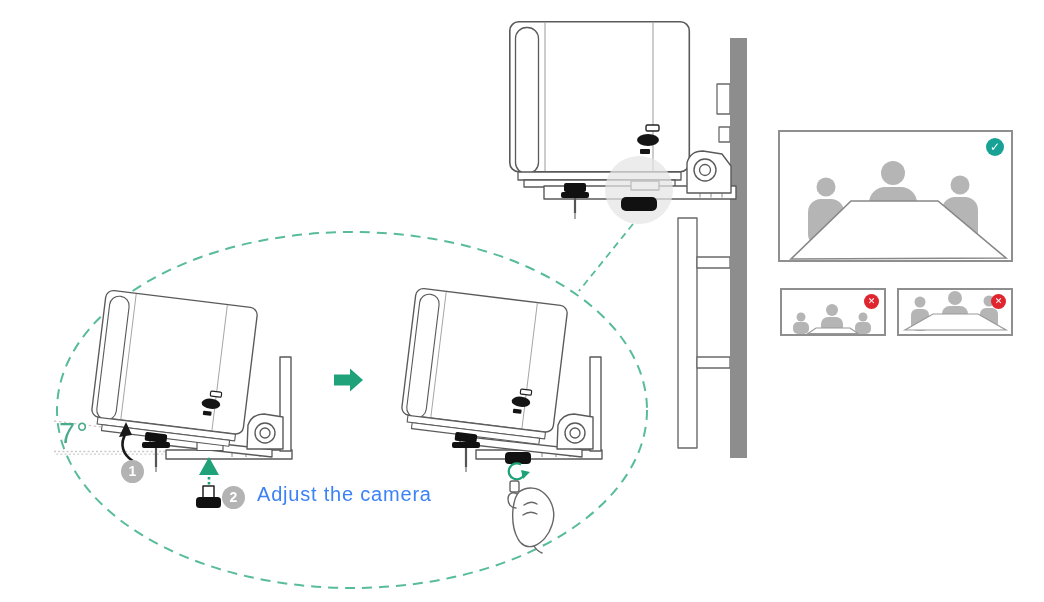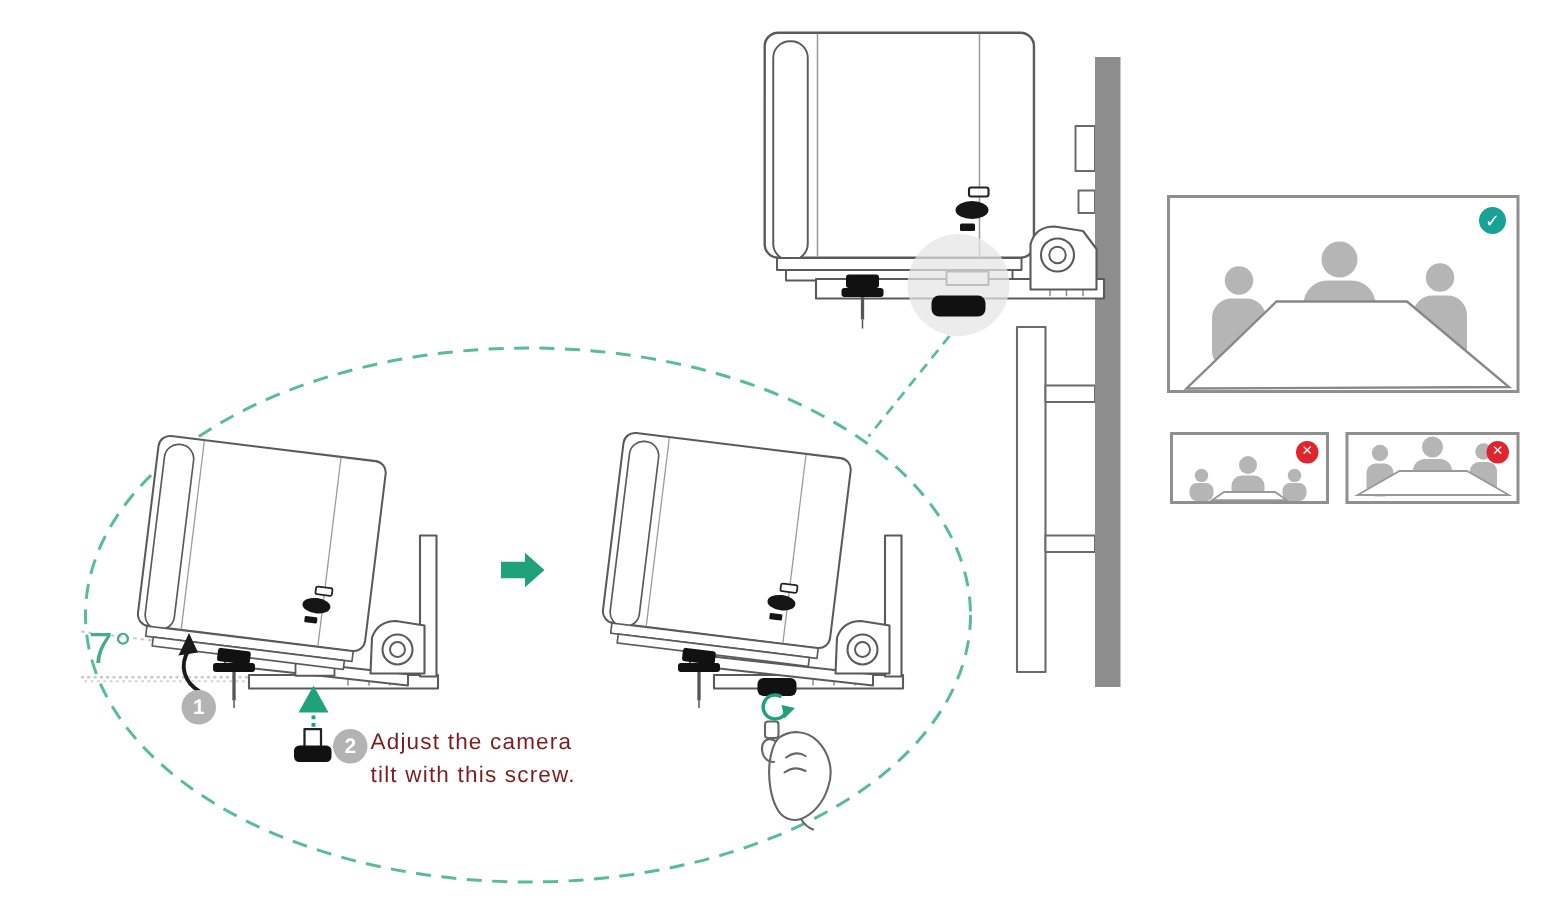--- a/index.html
+++ b/index.html
@@ -12,22 +12,22 @@
   #angle-label{
     left:59px;top:417px;font-size:29px;color:#48ab8c;letter-spacing:1px;
   }
   .step-badge{
     width:23px;height:23px;border-radius:50%;background:#b3b3b3;color:#fff;
     font-size:14px;font-weight:bold;text-align:center;line-height:23px;
   }
   #badge-step1{left:121px;top:460px;}
   #badge-step2{left:222px;top:486px;}
   #step2-text{
-    left:247px;top:484px;width:250px;font-size:15px;line-height:21.5px;
-    color:#7f1d1d;letter-spacing:.8px;font-weight:400;
+    left:257px;top:484px;width:250px;font-size:20px;line-height:21.5px;
+    color:#3b82f6;letter-spacing:.8px;font-weight:400;
   }
   #step2-text span{display:block;}
   .screen{
     position:absolute;background:#fff;border:2px solid #8f8f8f;box-sizing:border-box;
   }
   #screen-good{left:778px;top:130px;width:235px;height:132px;}
   #screen-too-low{left:780px;top:288px;width:106px;height:48px;}
   #screen-too-high{left:897px;top:288px;width:116px;height:48px;}
   .result-badge{
     position:absolute;border-radius:50%;color:#fff;text-align:center;
@@ -170,21 +170,20 @@
         <path d="M 534 546 q 3 5 8 7" fill="none"></path>
       </g>
     </g>
   </svg>
 
   <div class="overlay" id="angle-label">7°</div>
   <div class="overlay step-badge" id="badge-step1">1</div>
   <div class="overlay step-badge" id="badge-step2">2</div>
   <div class="overlay" id="step2-text">
     <span>Adjust the camera</span>
-    <span>tilt with this screw.</span>
   </div>
 
   <div class="screen" id="screen-good">
     <svg width="231" height="128" viewBox="0 0 231 128">
       <circle cx="46" cy="55" r="9.5" fill="#b5b5b5"></circle>
       <rect x="28" y="67" width="36" height="48" rx="13" fill="#b5b5b5"></rect>
       <circle cx="113" cy="41" r="12" fill="#b5b5b5"></circle>
       <rect x="89" y="55" width="48" height="42" rx="16" fill="#b5b5b5"></rect>
       <circle cx="180" cy="53" r="9.5" fill="#b5b5b5"></circle>
       <rect x="162" y="65" width="36" height="48" rx="13" fill="#b5b5b5"></rect>

